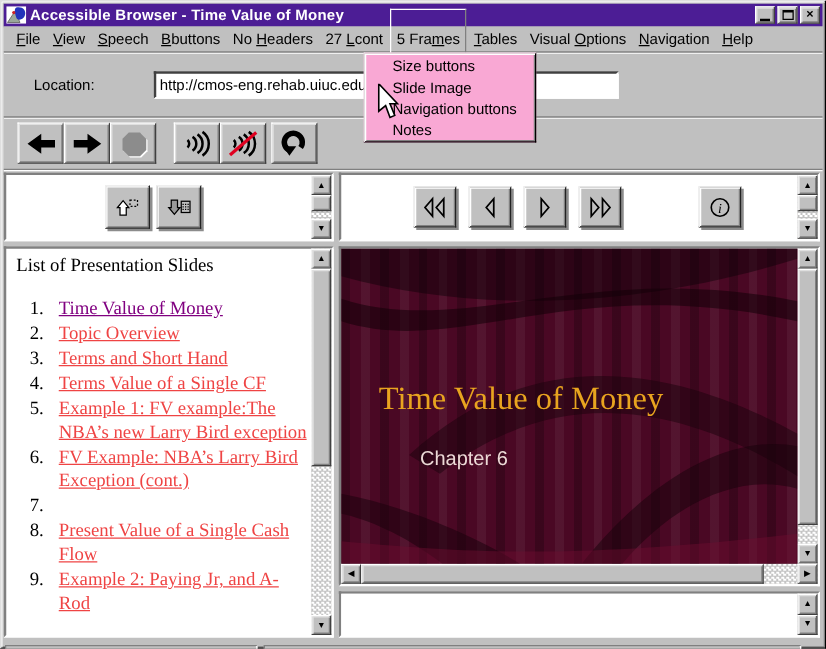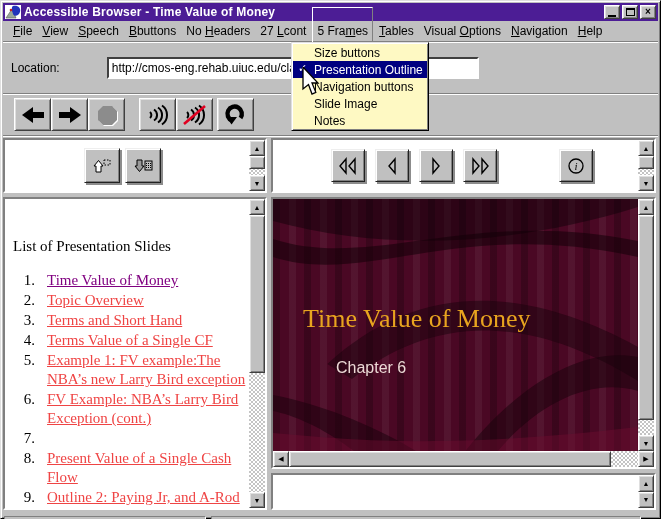--- a/index.html
+++ b/index.html
@@ -25,21 +25,21 @@
   .glyph-max { width:9px; height:8px; border:1px solid #000; border-top:2px solid #000; }
 
   
   .menubar { height:21px; display:flex; align-items:center; font-size:12px; padding-left:5px;
              border-bottom:1px solid #808080; box-shadow:0 1px 0 #fff; }
   .menuitem { padding:16px 4px; margin:0 1px; white-space:nowrap; color:#000; }
   .menuitem u { text-decoration:underline; }
   .menuitem.open { border:1px solid; border-color:#fff #808080 #808080 #fff; }
 
   
-  .locrow { height:52px; display:flex; align-items:center; padding-left:8px;
+  .locrow { height:52px; display:flex; align-items:center; padding-left:24px;
             border-bottom:1px solid #808080; box-shadow:0 1px 0 #fff;gap:41px; }
   .loclabel { font-size:12px; margin-right:6px; }
   .locinput { width:372px; height:22px; background:#fff; font-size:12px; padding:1px 3px;
               font-family:"Liberation Sans", sans-serif;
               border:2px solid; border-color:#404040 #fff #fff #404040; outline:none; }
 
   
   .toolbar { height:42px; display:flex; align-items:center; padding-left:11px;
              border-bottom:1px solid #808080; box-shadow:0 1px 0 #fff; }
   .tbbtn { width:37px; height:33px; display:flex; align-items:center; justify-content:center; }
@@ -71,21 +71,21 @@
            justify-content:center; font-size:7px; color:#000; background:#c0c0c0;
            border:1px solid; border-color:#fff #404040 #404040 #fff;
            box-shadow: inset 1px 1px 0 #dfdfdf, inset -1px -1px 0 #808080; }
   .sbthumb { background:#c0c0c0; flex:0 0 auto;
              border:1px solid; border-color:#fff #404040 #404040 #fff;
              box-shadow: inset 1px 1px 0 #dfdfdf, inset -1px -1px 0 #808080; }
   .sb.v .sbthumb { width:16px; } .sb.h .sbthumb { height:16px; }
   .sbtrack { flex:1; }
 
   
-  .outlineframe { height:100%; display:flex;align-items:flex-end; }
+  .outlineframe { height:100%; display:flex; }
   .outlinecontent { flex:1; overflow:hidden; padding:6px 2px 0 8px;
                     font-family:"Liberation Serif", serif; font-size:15px; color:#000; }
   .outlinehead { margin-bottom:16px; }
   .slidelist { list-style:none; }
   .slidelist li { display:flex; margin-bottom:1px; line-height:19px; }
   .li-num { width:34px; text-align:right; padding-right:12px; flex:0 0 auto; }
   .li-link { text-decoration:underline; color:#ef4444; cursor:pointer; }
   .li-link.visited { color:#800080; }
 
   
@@ -109,21 +109,21 @@
   
   .statusbar { height:20px; display:flex; align-items:center; padding:2px 2px 2px 1px; }
   .statuspanel { height:16px; border:1px solid; border-color:#808080 #fff #fff #808080;
                  background:#c0c0c0; }
   .sp1 { width:202px; margin-right:5px; } .sp2 { flex:1; margin-right:3px; }
   .grip { width:12px; height:12px; align-self:flex-end;
           background:repeating-linear-gradient(135deg,#fff 0 1px,#808080 1px 3px,#c0c0c0 3px 5px); }
 
   
   .dropdown { position:absolute; left:290px; top:41px; width:138px; z-index:50;
-              background:#fef9c3; padding:1px;
+              background:#f9a8d4; padding:1px;
               border:1px solid; border-color:#dfdfdf #000 #000 #dfdfdf;
               box-shadow: inset 1px 1px 0 #fff, inset -1px -1px 0 #808080; }
   .dditem { position:relative; height:17px; display:flex; align-items:center;
             padding-left:21px; font-size:12px; color:#000; white-space:nowrap; }
   .dditem .ddcheck { position:absolute; left:5px; top:1px; font-size:11px; }
   .dditem.selected { background:#000080; color:#fff; }
 
   .cursor { position:absolute; left:301px; top:66px; z-index:99; }
 </style>
 </head>
@@ -324,21 +324,21 @@
               </li>
             <li>
                 <span class="li-num">7.</span>
               </li>
             <li>
                 <span class="li-num">8.</span>
                 <a class="li-link">Present Value of a Single Cash Flow</a>
               </li>
             <li>
                 <span class="li-num">9.</span>
-                <a class="li-link">Outline 2: Paying Jr, and A-Rod</a>
+                <a class="li-link">Example 2: Paying Jr, and A-Rod</a>
               </li>
           </ul>
         </div>
         <div class="sb v" style="height:100%;">
           <div class="sbbtn">
               <span>▲</span>
             </div>
           <div class="sbthumb" style="height:158px"></div>
           <div class="sbtrack"></div>
           <div class="sbbtn">
@@ -405,34 +405,30 @@
     <div class="statuspanel sp1"></div>
     <div class="statuspanel sp2"></div>
     <div class="grip"></div>
   </div>
 
   <div class="dropdown">
     <div class="dditem">
       <span class="ddcheck"></span>
       <span>Size buttons</span>
     </div>
-    <div class="dditem selected">
-      <span class="ddcheck">✓</span>
-      <span>Presentation Outline</span>
+    <div class="dditem">
+      <span class="ddcheck"></span>
+      <span>Slide Image</span>
     </div>
     <div class="dditem">
       <span class="ddcheck"></span>
       <span>Navigation buttons</span>
     </div>
     <div class="dditem">
       <span class="ddcheck"></span>
-      <span>Slide Image</span>
-    </div>
-    <div class="dditem">
-      <span class="ddcheck"></span>
       <span>Notes</span>
     </div>
   </div>
 
   <svg class="cursor" width="20" height="30" viewBox="0 0 20 30">
     <polygon points="1,0 1,22 6.5,17.5 10,27 13.8,25.3 10,16 16,16" fill="#fff" stroke="#000" stroke-width="1.3"></polygon>
   </svg>
 
 </div>
 

